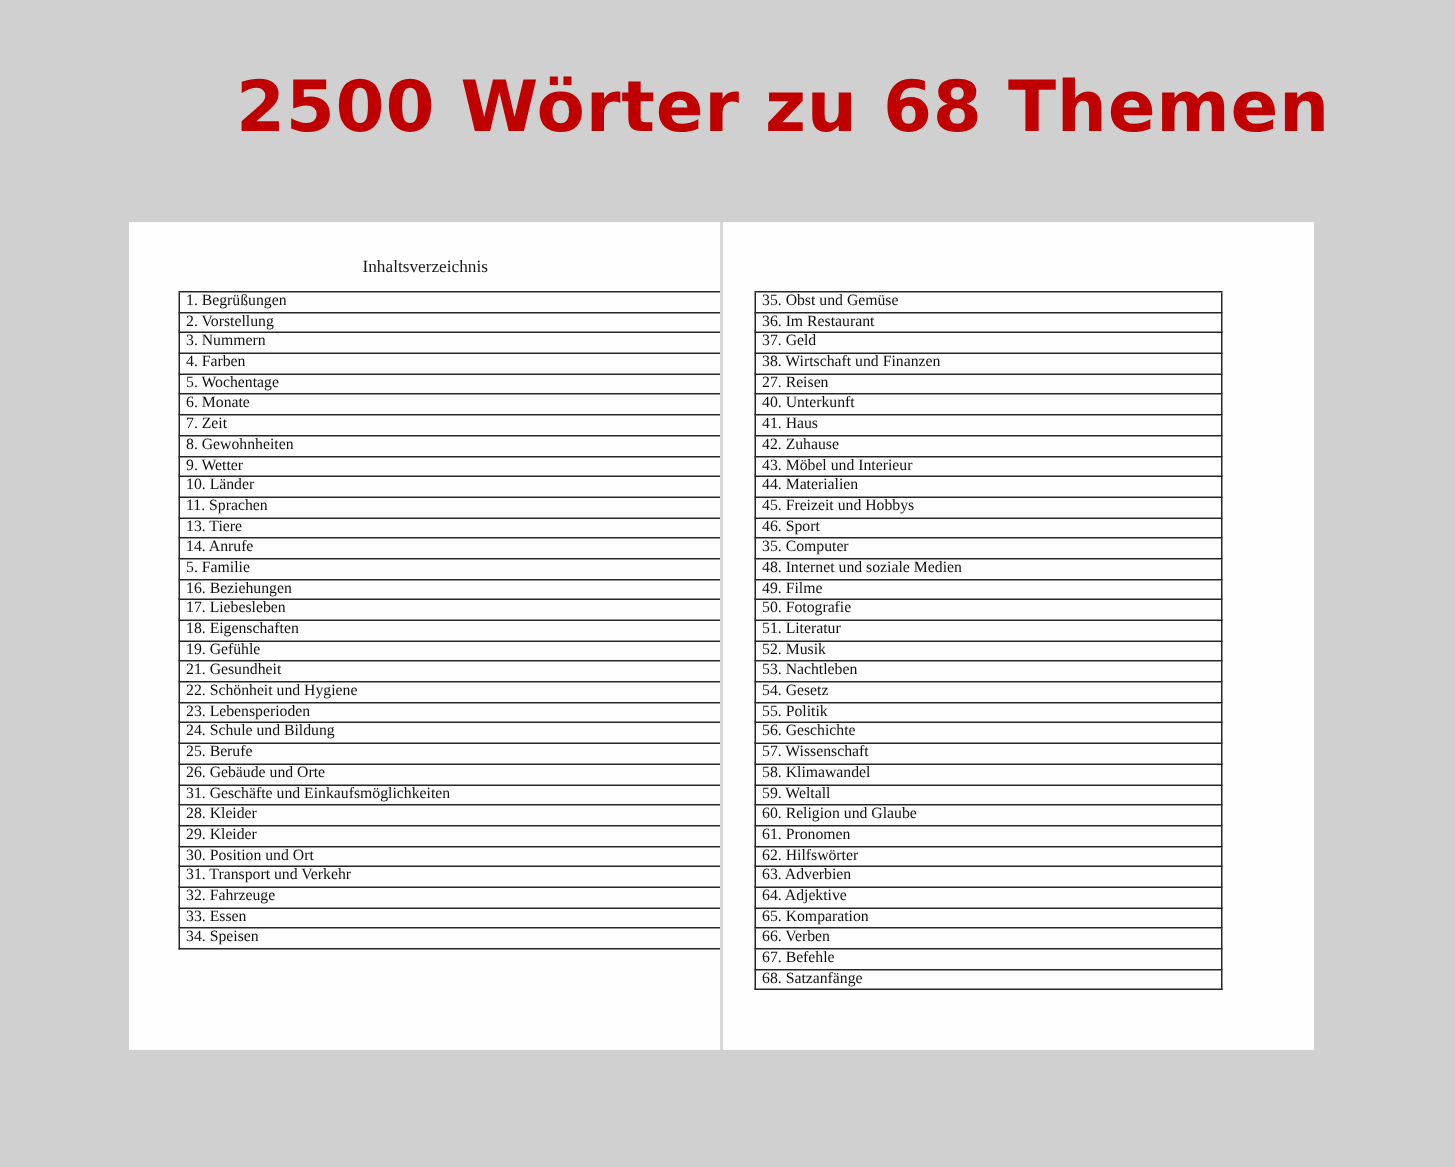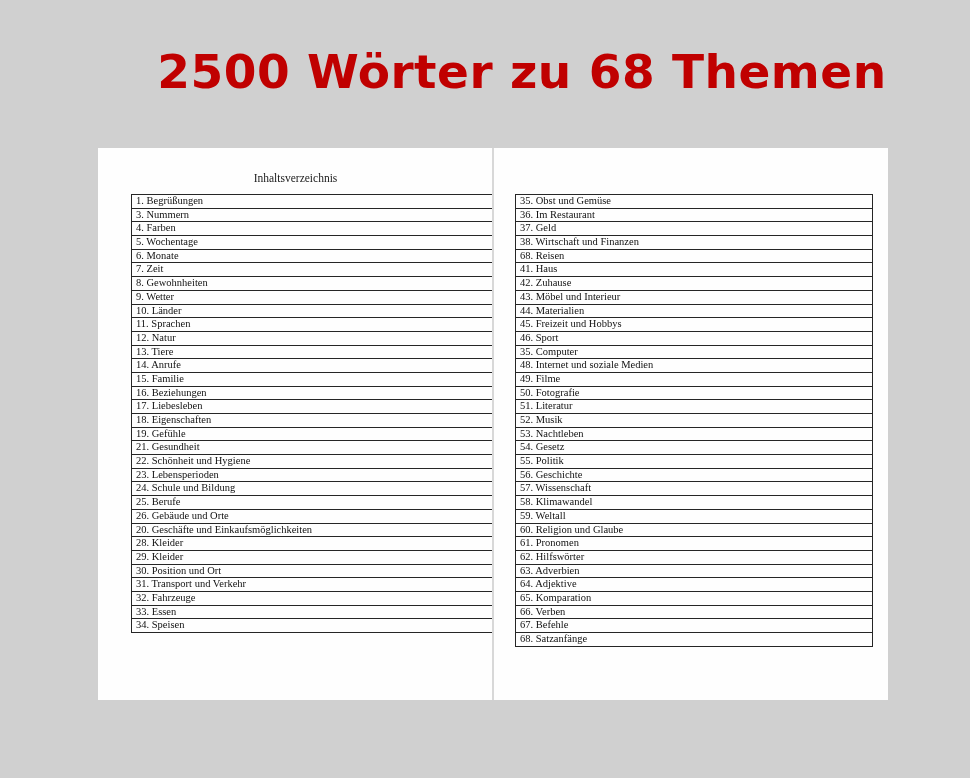--- a/index.html
+++ b/index.html
@@ -27,21 +27,21 @@
     font-family: "DejaVu Sans", sans-serif;
     font-weight: bold;
     font-size: 47px;
     color: #c00000;
     letter-spacing: 0.5px;
     white-space: nowrap;
     padding-left: 37px;
   }
   .spread {
     position: absolute;
-    left: 98px;
+    left: 86px;
     top: 148px;
     width: 790px;
     height: 552px;
     display: flex;
     background: #f0abfc;
   }
   .sheet {
     position: relative;
     width: 395px;
     height: 552px;
@@ -80,21 +80,21 @@
     border-top: 1px solid #262626;
   }
   .toc-list.left-list {
     top: 46px;
     left: 33px;
     width: 404px;
   }
   .toc-list.right-list {
     top: 46px;
     left: 22px;
-    width: 358px;
+    width: 312px;
   }
   .toc-item {
     border-bottom: 1px solid #262626;
     border-left: 1px solid #262626;
     border-right: 1px solid #262626;
     font-size: 10.5px;
     line-height: 12.7px;
     height: 12.7px;
     padding: 0 0 0 4px;
     color: #111111;
@@ -109,61 +109,62 @@
 <div class="page-wrap">
 
   <div class="main-title">2500 Wörter zu 68 Themen</div>
 
   <div class="spread">
 
     <div class="sheet left">
       <div class="toc-heading">Inhaltsverzeichnis</div>
       <ul class="toc-list left-list" id="left-list">
           <li class="toc-item">1. Begrüßungen</li>
+          <li class="toc-item">2. Vorstellung</li>
           <li class="toc-item">3. Nummern</li>
           <li class="toc-item">4. Farben</li>
           <li class="toc-item">5. Wochentage</li>
           <li class="toc-item">6. Monate</li>
           <li class="toc-item">7. Zeit</li>
           <li class="toc-item">8. Gewohnheiten</li>
           <li class="toc-item">9. Wetter</li>
           <li class="toc-item">10. Länder</li>
           <li class="toc-item">11. Sprachen</li>
-          <li class="toc-item">12. Natur</li>
           <li class="toc-item">13. Tiere</li>
           <li class="toc-item">14. Anrufe</li>
-          <li class="toc-item">15. Familie</li>
+          <li class="toc-item">5. Familie</li>
           <li class="toc-item">16. Beziehungen</li>
           <li class="toc-item">17. Liebesleben</li>
           <li class="toc-item">18. Eigenschaften</li>
           <li class="toc-item">19. Gefühle</li>
           <li class="toc-item">21. Gesundheit</li>
           <li class="toc-item">22. Schönheit und Hygiene</li>
           <li class="toc-item">23. Lebensperioden</li>
           <li class="toc-item">24. Schule und Bildung</li>
           <li class="toc-item">25. Berufe</li>
           <li class="toc-item">26. Gebäude und Orte</li>
-          <li class="toc-item">20. Geschäfte und Einkaufsmöglichkeiten</li>
+          <li class="toc-item">31. Geschäfte und Einkaufsmöglichkeiten</li>
           <li class="toc-item">28. Kleider</li>
           <li class="toc-item">29. Kleider</li>
           <li class="toc-item">30. Position und Ort</li>
           <li class="toc-item">31. Transport und Verkehr</li>
           <li class="toc-item">32. Fahrzeuge</li>
           <li class="toc-item">33. Essen</li>
           <li class="toc-item">34. Speisen</li>
         </ul>
     </div>
 
     <div class="sheet right">
       <ul class="toc-list right-list" id="right-list">
           <li class="toc-item">35. Obst und Gemüse</li>
           <li class="toc-item">36. Im Restaurant</li>
           <li class="toc-item">37. Geld</li>
           <li class="toc-item">38. Wirtschaft und Finanzen</li>
-          <li class="toc-item">68. Reisen</li>
+          <li class="toc-item">27. Reisen</li>
+          <li class="toc-item">40. Unterkunft</li>
           <li class="toc-item">41. Haus</li>
           <li class="toc-item">42. Zuhause</li>
           <li class="toc-item">43. Möbel und Interieur</li>
           <li class="toc-item">44. Materialien</li>
           <li class="toc-item">45. Freizeit und Hobbys</li>
           <li class="toc-item">46. Sport</li>
           <li class="toc-item">35. Computer</li>
           <li class="toc-item">48. Internet und soziale Medien</li>
           <li class="toc-item">49. Filme</li>
           <li class="toc-item">50. Fotografie</li>

